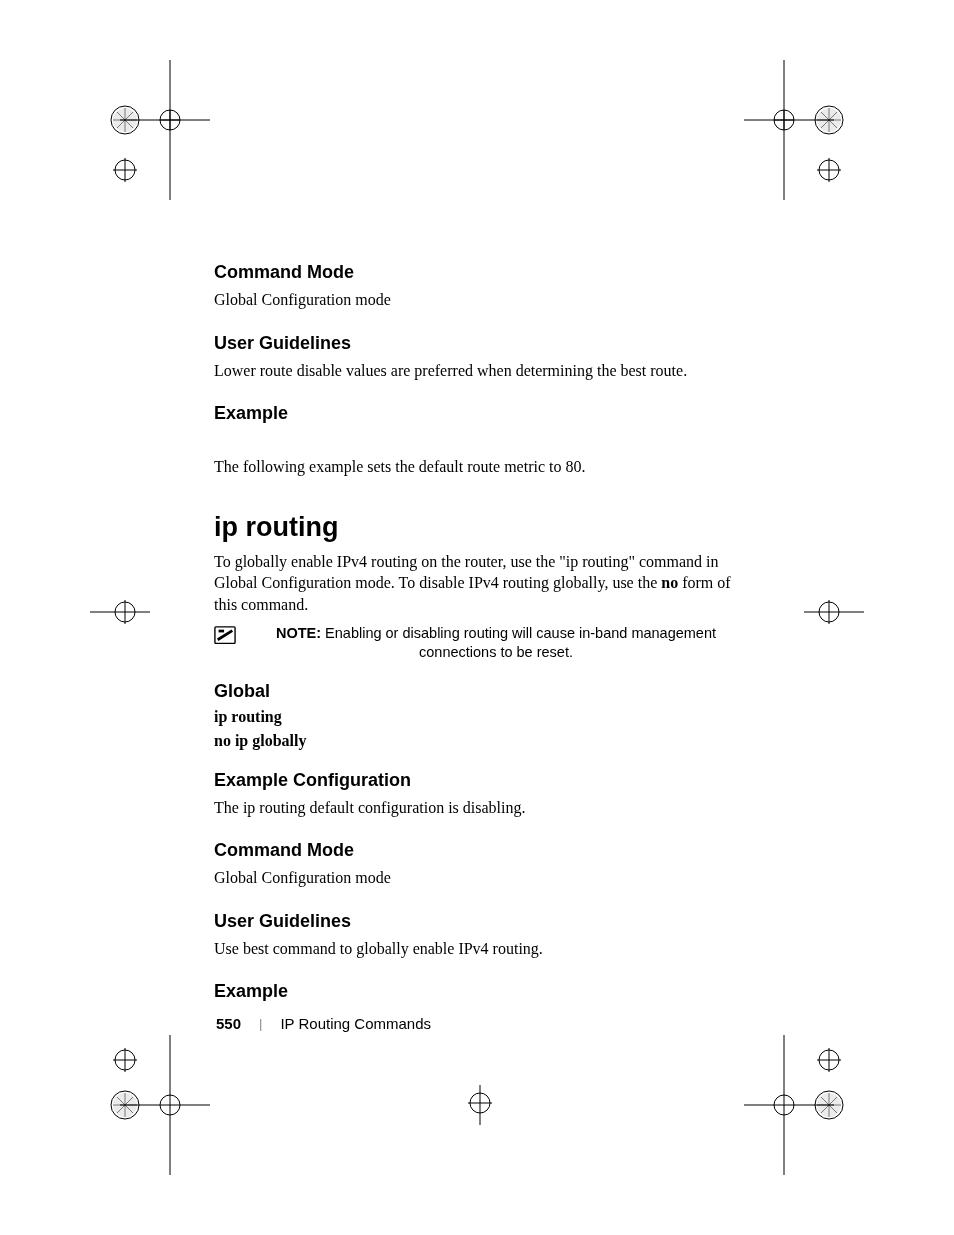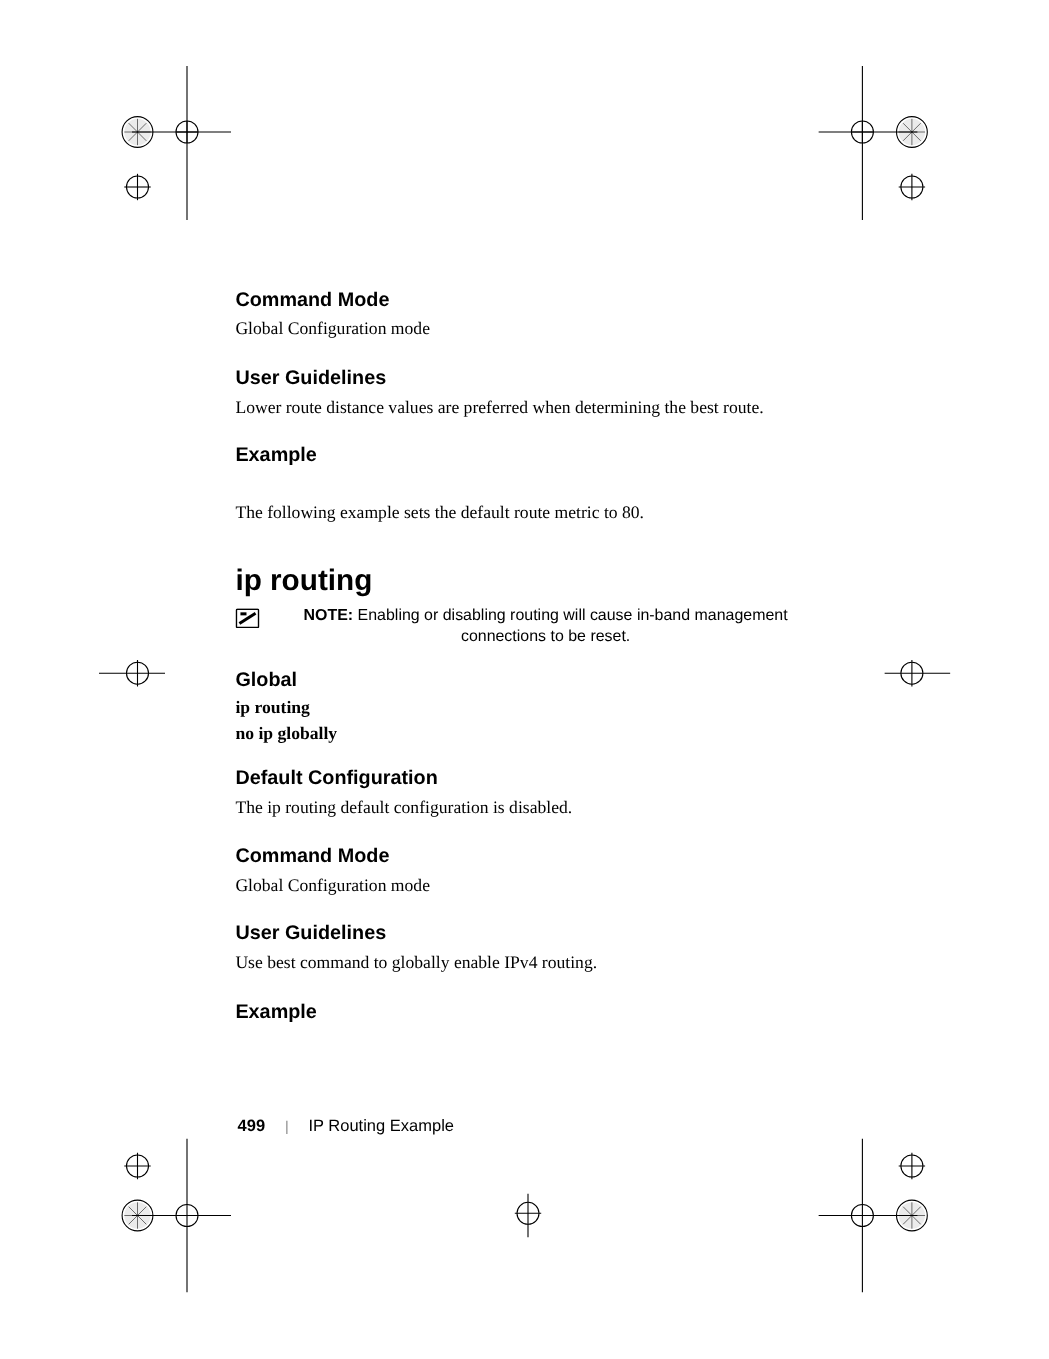--- a/index.html
+++ b/index.html
@@ -195,54 +195,57 @@
     </g>
   </g>
 </svg>
 
 <div class="page">
 
   <div class="heading-sub">Command Mode</div>
   <div class="body-text">Global Configuration mode</div>
 
   <div class="heading-sub">User Guidelines</div>
-  <div class="body-text">Lower route distance values are preferred when determining the best route.</div>
+  <div class="body-text">Lower route disable values are preferred when determining the best route.</div>
 
   <div class="heading-sub">Example</div>
   <div class="body-text" style="margin-bottom:34px;margin-top:32px;">The following example sets the default route metric to 80.</div>
 
   <div class="section-title">ip routing</div>
+  <p class="intro">
+    <span>To globally enable IPv4 routing on the router, use the "ip routing" command in Global Configuration mode. To disable IPv4 routing globally, use the </span><span class="bold-inline">no</span><span> form of this command.</span>
+  </p>
 
   <div class="note-block">
     <span class="note-icon">
       <svg viewBox="0 0 24 20">
         <rect x="1" y="1" width="22" height="18" rx="1" fill="#fff" stroke="#000" stroke-width="1.5"></rect>
         <line x1="4" y1="15" x2="20" y2="5" stroke="#000" stroke-width="3"></line>
         <rect x="5" y="4" width="6" height="3" fill="#000"></rect>
       </svg>
     </span>
     <div class="note-text">
       <span class="note-label">NOTE:</span><span> Enabling or disabling routing will cause in-band management connections to be reset.</span>
     </div>
   </div>
 
   <div class="heading-sub">Global</div>
   <div class="syntax-line">ip routing</div>
   <div class="syntax-line" style="margin-bottom:20px;">no ip globally</div>
 
-  <div class="heading-sub">Default Configuration</div>
-  <div class="body-text">The ip routing default configuration is disabled.</div>
+  <div class="heading-sub">Example Configuration</div>
+  <div class="body-text">The ip routing default configuration is disabling.</div>
 
   <div class="heading-sub">Command Mode</div>
   <div class="body-text">Global Configuration mode</div>
 
   <div class="heading-sub">User Guidelines</div>
   <div class="body-text">Use best command to globally enable IPv4 routing.</div>
 
   <div class="heading-sub">Example</div>
 
 </div>
 
 <div class="footer">
-  <span class="pgnum">499</span>
+  <span class="pgnum">550</span>
   <span class="divider">|</span>
-  <span class="section">IP Routing Example</span>
+  <span class="section">IP Routing Commands</span>
 </div>
 
 </body></html>

